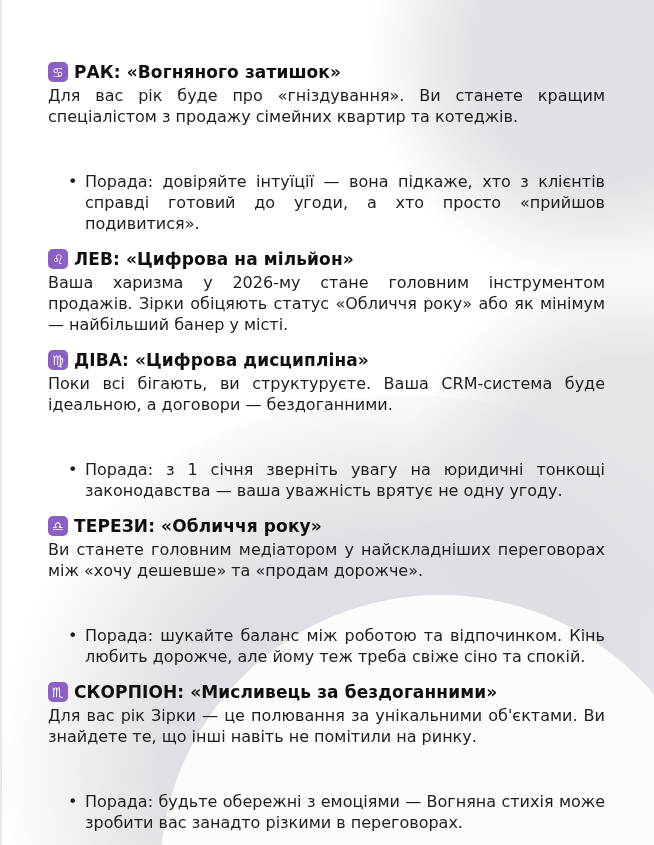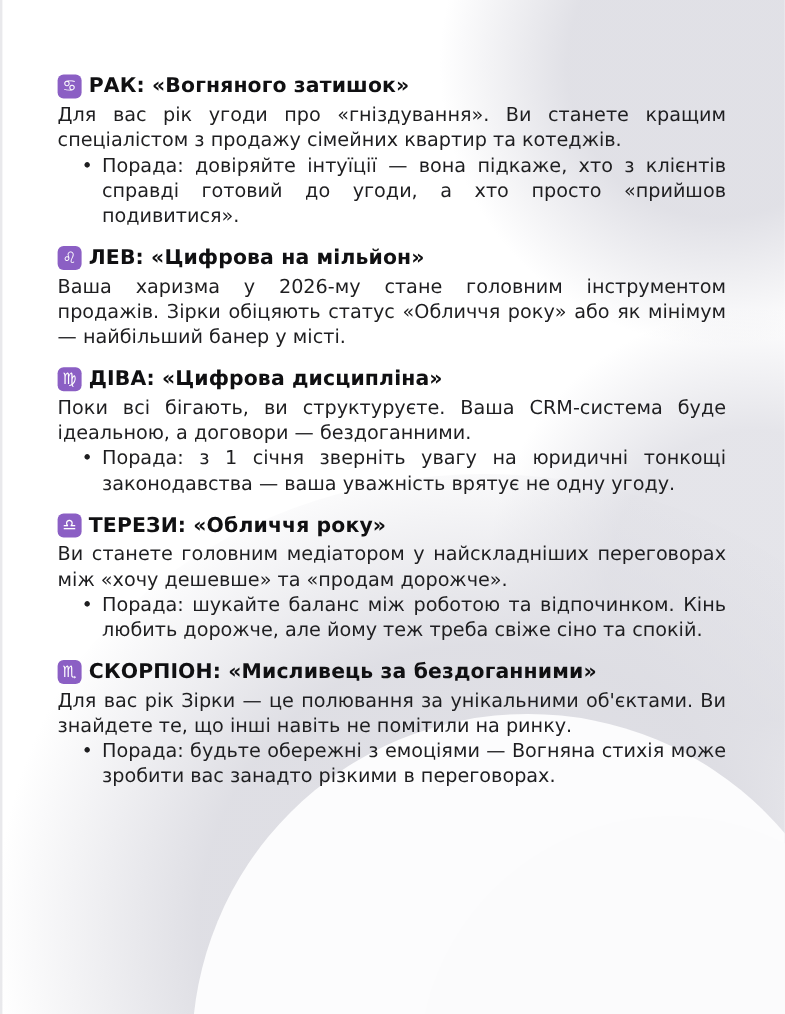--- a/index.html
+++ b/index.html
@@ -67,20 +67,21 @@
     color: #1e1e20;
     text-align: justify;
   }
   ul.tips { margin: 0; padding: 0; list-style: none; }
   li.tip {
     position: relative;
     padding-left: 37px;
     font-size: 16px; line-height: 21px;
     color: #1e1e20;
     text-align: justify;
+    margin-top: 44px;
   }
   li.tip::before {
     content: "\2022";
     position: absolute; left: 20px; top: 0;
     color: #1e1e20;
   }
 </style>
 </head>
 <body>
 
@@ -92,21 +93,21 @@
   <div class="bg-blob circle-white-b"></div>
   <div class="left-edge"></div>
 
   <div class="content">
 
     <section class="zodiac">
       <h2 class="section-title">
         <span class="badge" style="background: rgb(139, 95, 196);">♋</span>
         <span>РАК: «Вогняного затишок»</span>
       </h2>
-      <p class="body-text">Для вас рік угоди про «гніздування». Ви станете кращим спеціалістом з продажу сімейних квартир та котеджів.</p>
+      <p class="body-text">Для вас рік буде про «гніздування». Ви станете кращим спеціалістом з продажу сімейних квартир та котеджів.</p>
       <ul class="tips">
         <li class="tip">Порада: довіряйте інтуїції — вона підкаже, хто з клієнтів справді готовий до угоди, а хто просто «прийшов подивитися».</li>
       </ul>
     </section>
 
     <section class="zodiac">
       <h2 class="section-title">
         <span class="badge" style="background: rgb(139, 95, 196);">♌</span>
         <span>ЛЕВ: «Цифрова на мільйон»</span>
       </h2>

